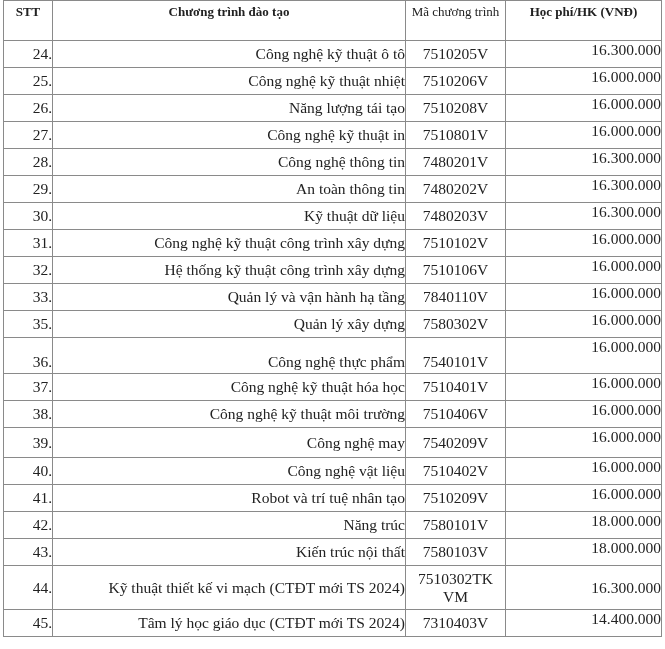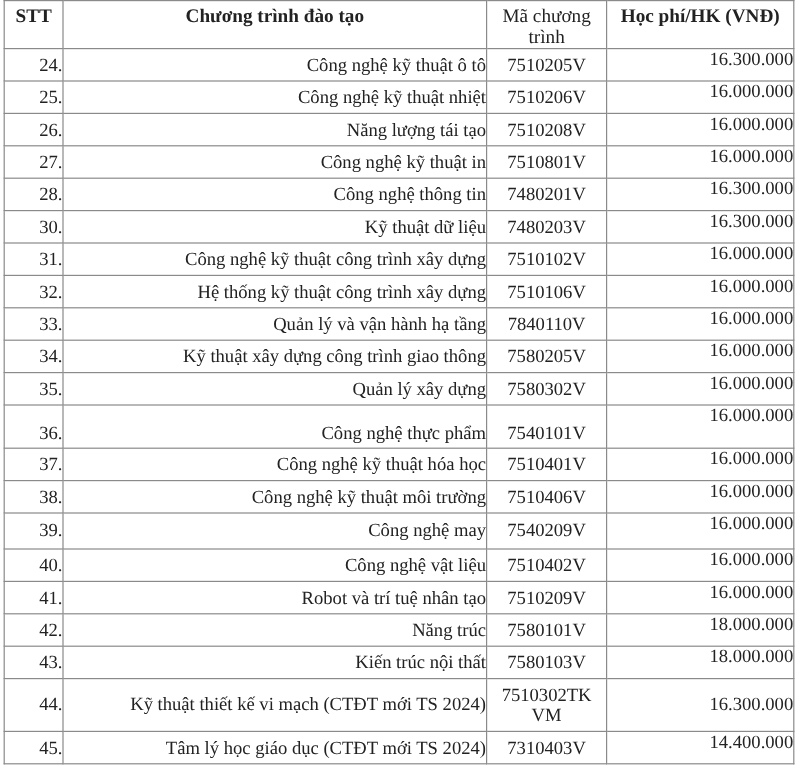--- a/index.html
+++ b/index.html
@@ -25,21 +25,21 @@
     }
     table.fees td, table.fees th {
       border: 1px solid #8a8a8a;
       padding: 0;
       line-height: 1.1;
     }
     table.fees th {
       font-weight: bold;
       vertical-align: top;
       padding-top: 4px;
-      font-size: 16px;
+      font-size: 13px;
     }
     col.c-stt { width: 49px; }
     col.c-name { width: 353px; }
     col.c-code { width: 100px; }
     col.c-fee { width: 156px; }
     th.h-stt { text-align: center; }
     th.h-name { text-align: center; }
     th.h-code { text-align: center; font-weight: normal; }
     th.h-code span { font-weight: normal; }
     th.h-fee { text-align: center; }
@@ -114,20 +114,26 @@
       <td class="code">7510801V</td>
       <td class="fee">16.000.000</td>
     </tr>
     <tr class="row">
       <td class="stt">28.</td>
       <td class="name">Công nghệ thông tin</td>
       <td class="code">7480201V</td>
       <td class="fee">16.300.000</td>
     </tr>
     <tr class="row">
+      <td class="stt">29.</td>
+      <td class="name">An toàn thông tin</td>
+      <td class="code">7480202V</td>
+      <td class="fee">16.300.000</td>
+    </tr>
+    <tr class="row">
       <td class="stt">30.</td>
       <td class="name">Kỹ thuật dữ liệu</td>
       <td class="code">7480203V</td>
       <td class="fee">16.300.000</td>
     </tr>
     <tr class="row">
       <td class="stt">31.</td>
       <td class="name">Công nghệ kỹ thuật công trình xây dựng</td>
       <td class="code">7510102V</td>
       <td class="fee">16.000.000</td>
@@ -135,26 +141,20 @@
     <tr class="row">
       <td class="stt">32.</td>
       <td class="name">Hệ thống kỹ thuật công trình xây dựng</td>
       <td class="code">7510106V</td>
       <td class="fee">16.000.000</td>
     </tr>
     <tr class="row">
       <td class="stt">33.</td>
       <td class="name">Quản lý và vận hành hạ tầng</td>
       <td class="code">7840110V</td>
-      <td class="fee">16.000.000</td>
-    </tr>
-    <tr class="row">
-      <td class="stt">34.</td>
-      <td class="name">Kỹ thuật xây dựng công trình giao thông</td>
-      <td class="code">7580205V</td>
       <td class="fee">16.000.000</td>
     </tr>
     <tr class="row">
       <td class="stt">35.</td>
       <td class="name">Quản lý xây dựng</td>
       <td class="code">7580302V</td>
       <td class="fee">16.000.000</td>
     </tr>
     <tr class="row xtall">
       <td class="stt">36.</td>

